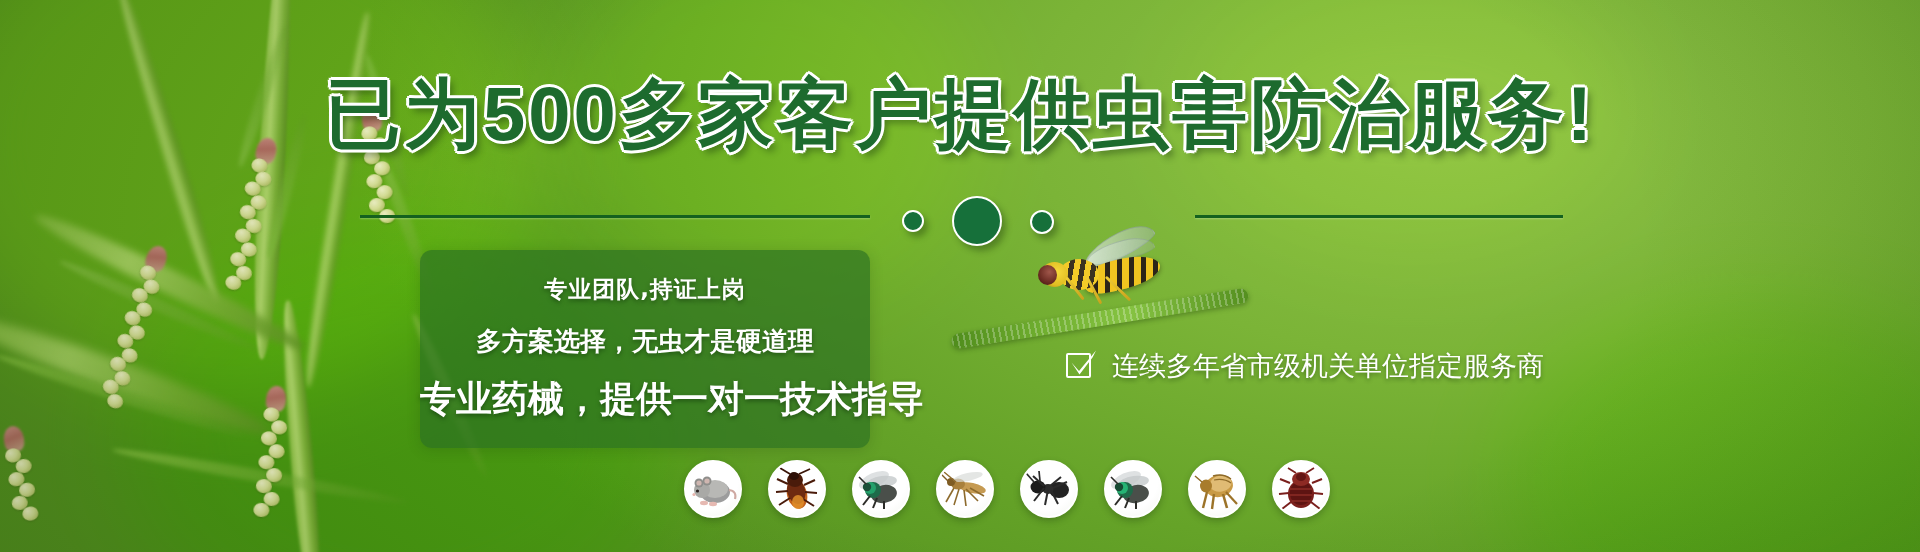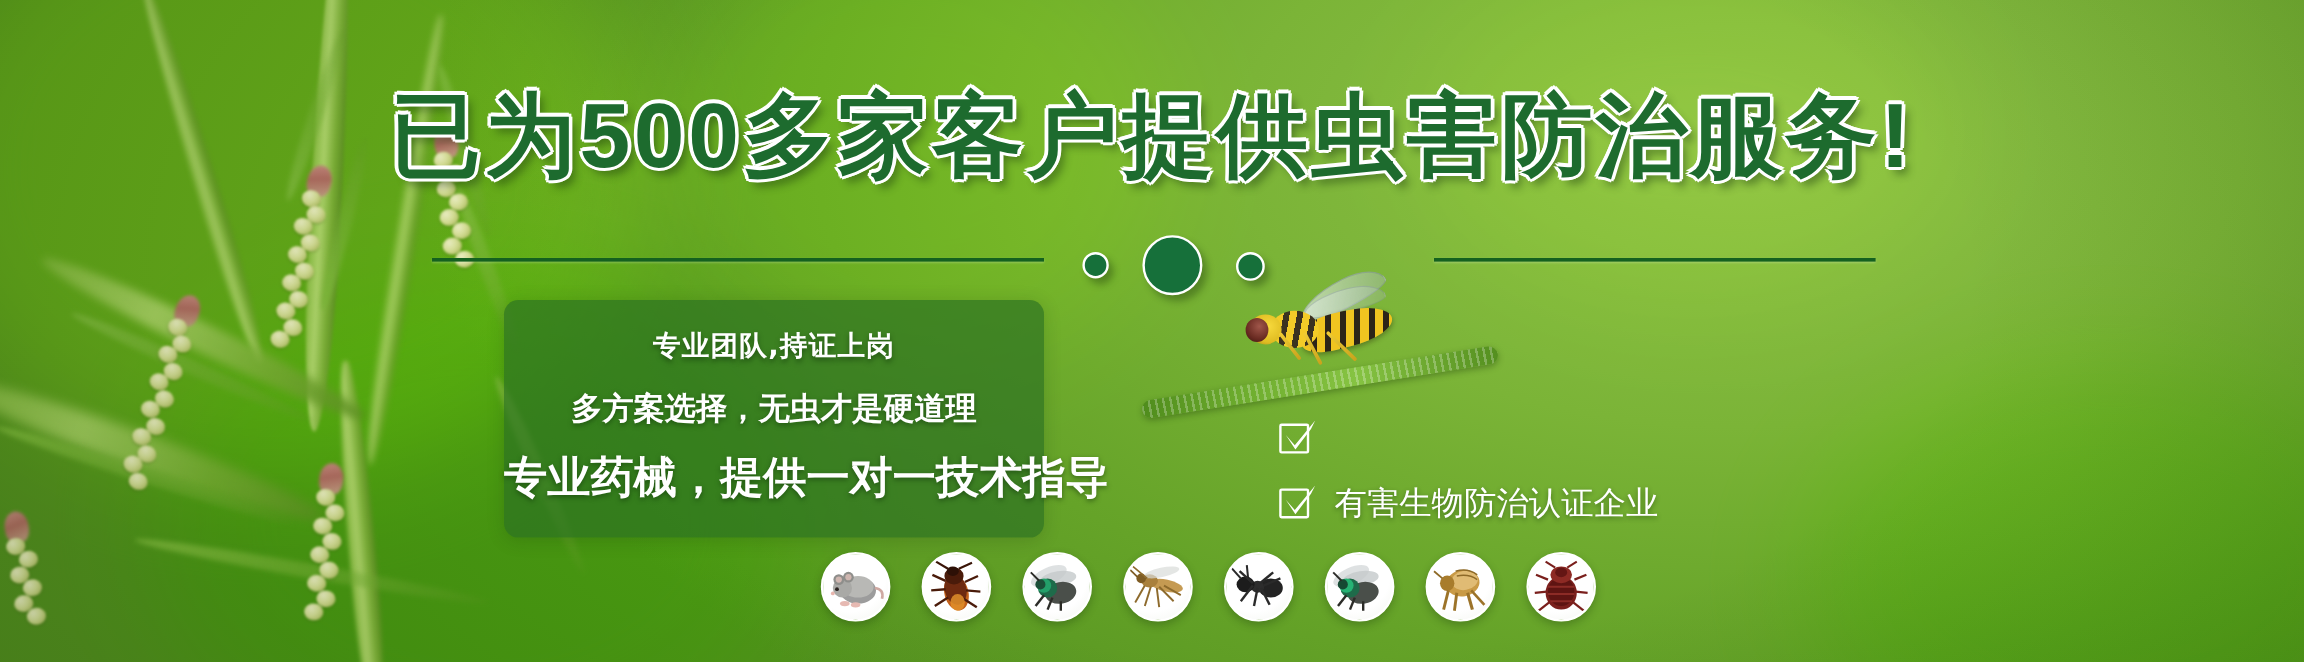--- a/index.html
+++ b/index.html
@@ -333,31 +333,23 @@
 
   <div class="bullets">
 
     <div class="bullet">
       <span class="chk">
         <span class="box"></span>
         <svg class="tick" viewBox="0 0 30 30" aria-hidden="true">
           <path d="M3.5 14.5 L11 23 L28 2.5 L24.5 9.5 L11.5 26.5 Z" fill="#ffffff"></path>
         </svg>
       </span>
-    </div>
-
-    <div class="bullet">
-      <span class="chk">
-        <span class="box"></span>
-        <svg class="tick" viewBox="0 0 30 30" aria-hidden="true">
-          <path d="M3.5 14.5 L11 23 L28 2.5 L24.5 9.5 L11.5 26.5 Z" fill="#ffffff"></path>
-        </svg>
-      </span>
-      <span class="txt">有害生物防治认证企业</span>
-    </div>
+      <span class="txt">连续多年省市级机关单位指定服务商</span>
+    </div>
+
 
   </div>
 
   <div class="pests">
 
     <div class="pest">
       <span class="sr">鼠</span>
       <svg width="48" height="42" viewBox="0 0 48 42" aria-hidden="true">
         <ellipse cx="26" cy="24" rx="15" ry="11" fill="#9c9c9c"></ellipse>
         <ellipse cx="26" cy="21" rx="13" ry="9" fill="#b8b8b5"></ellipse>

